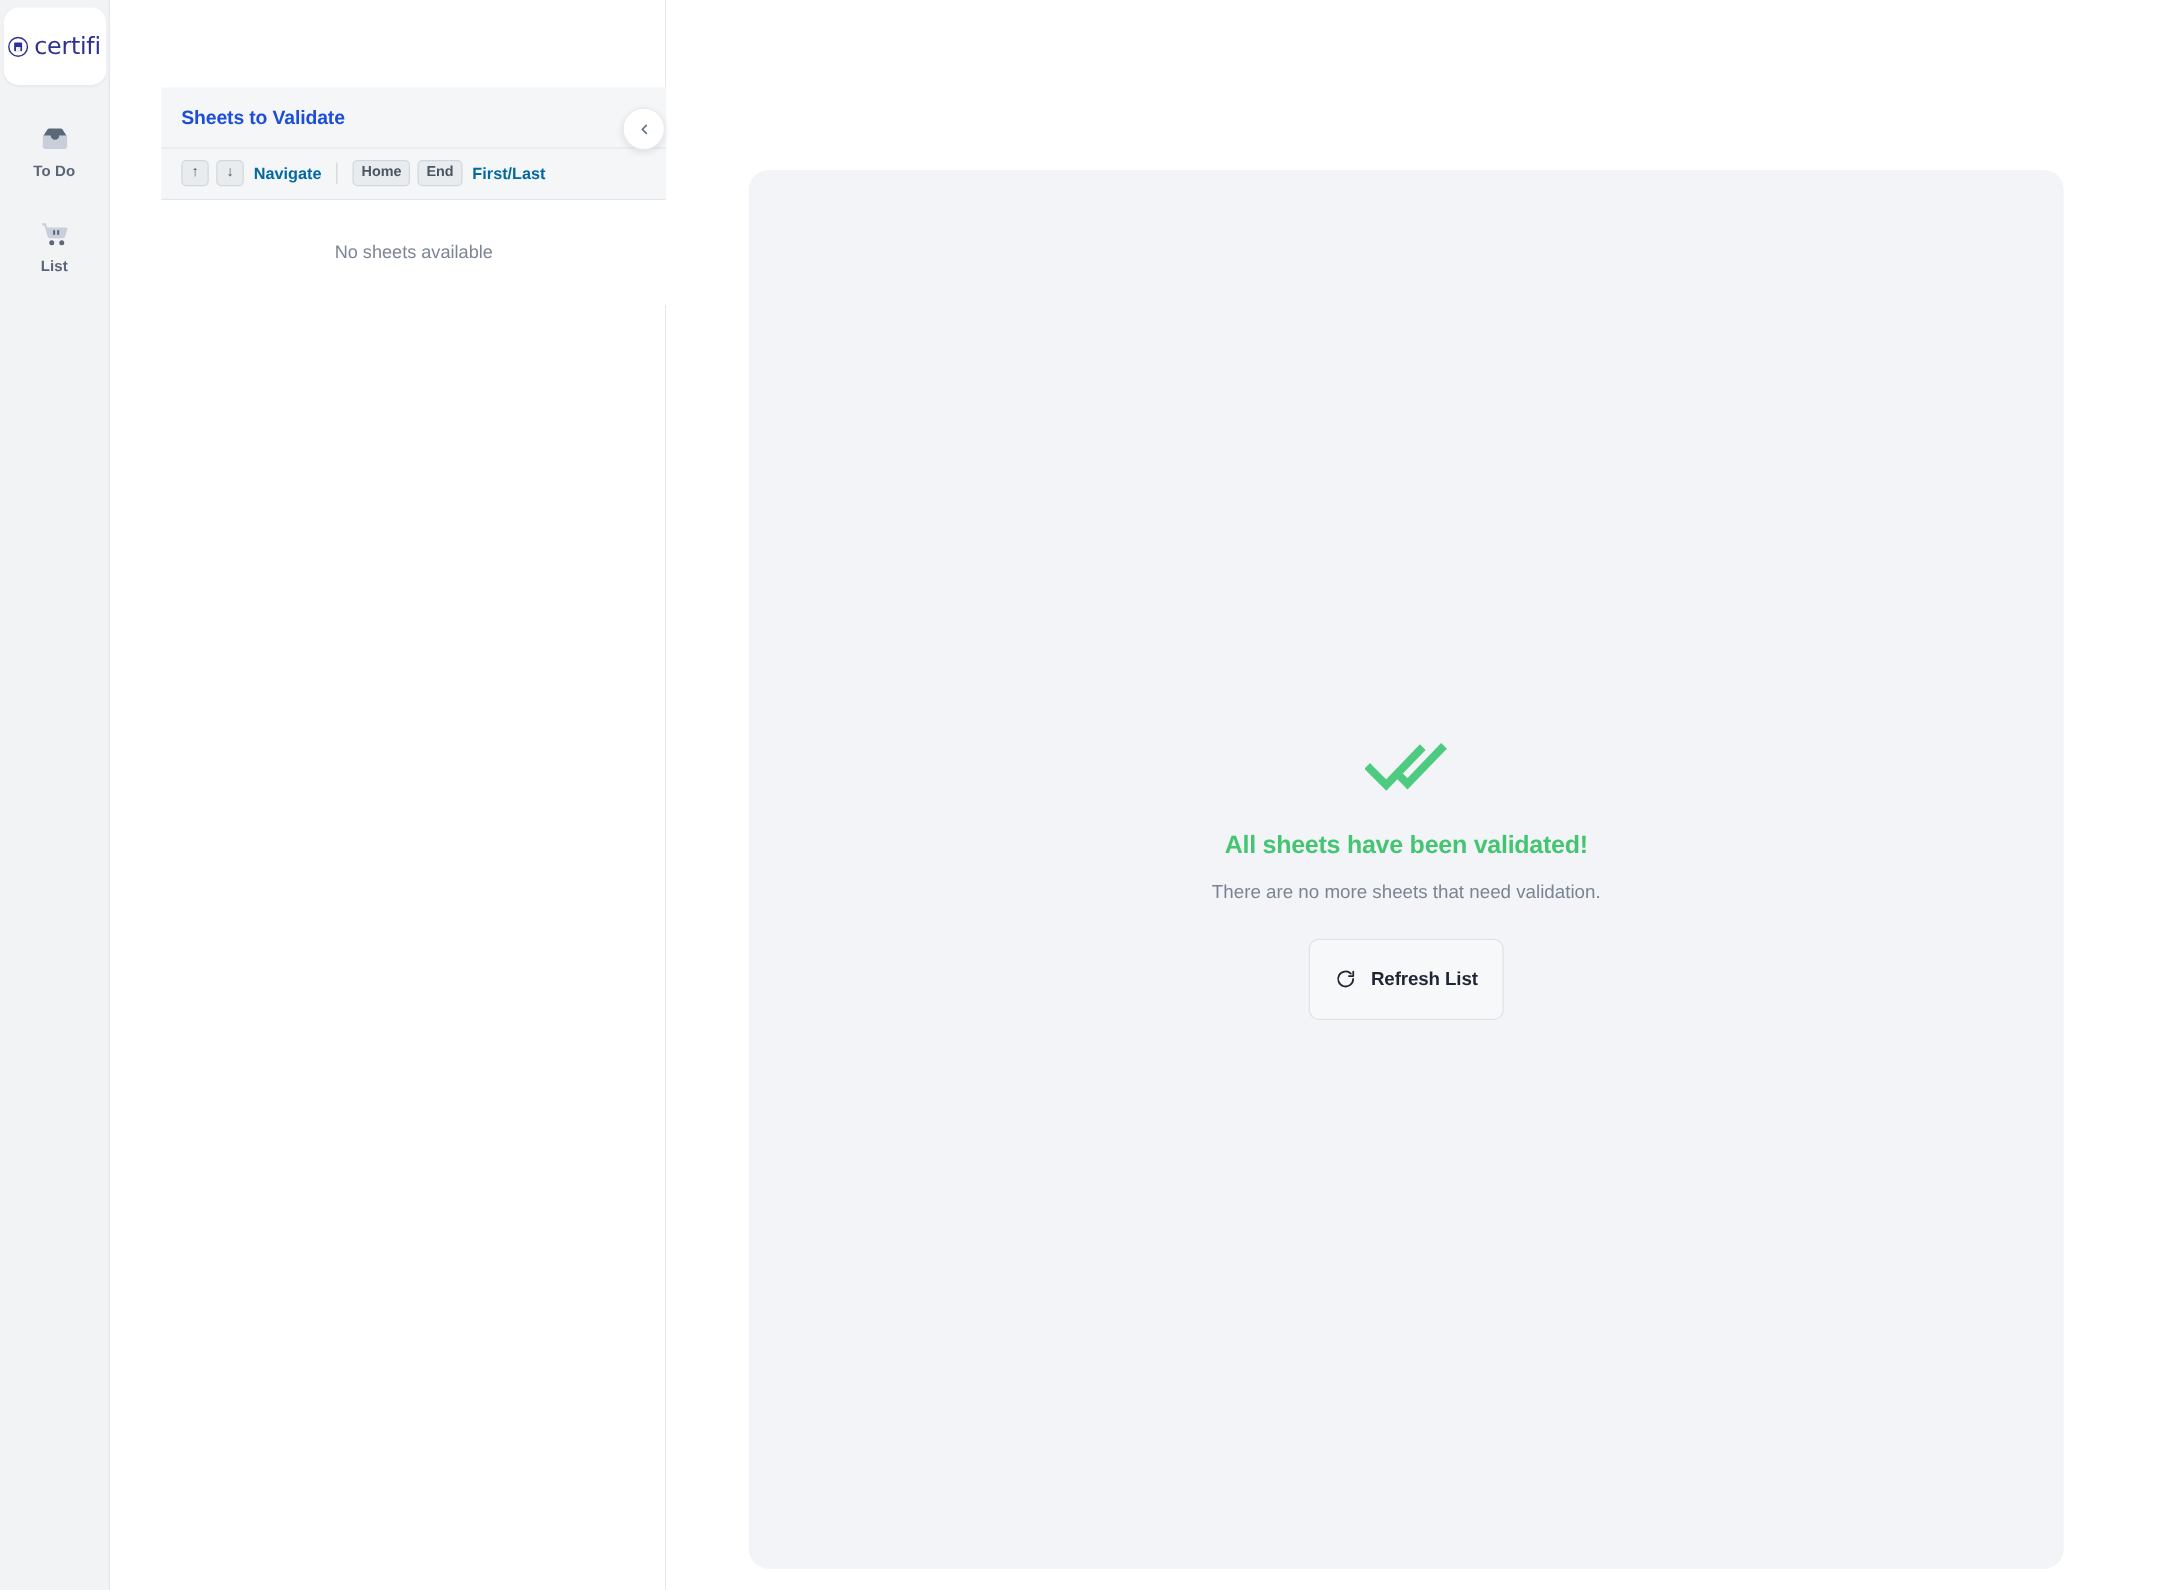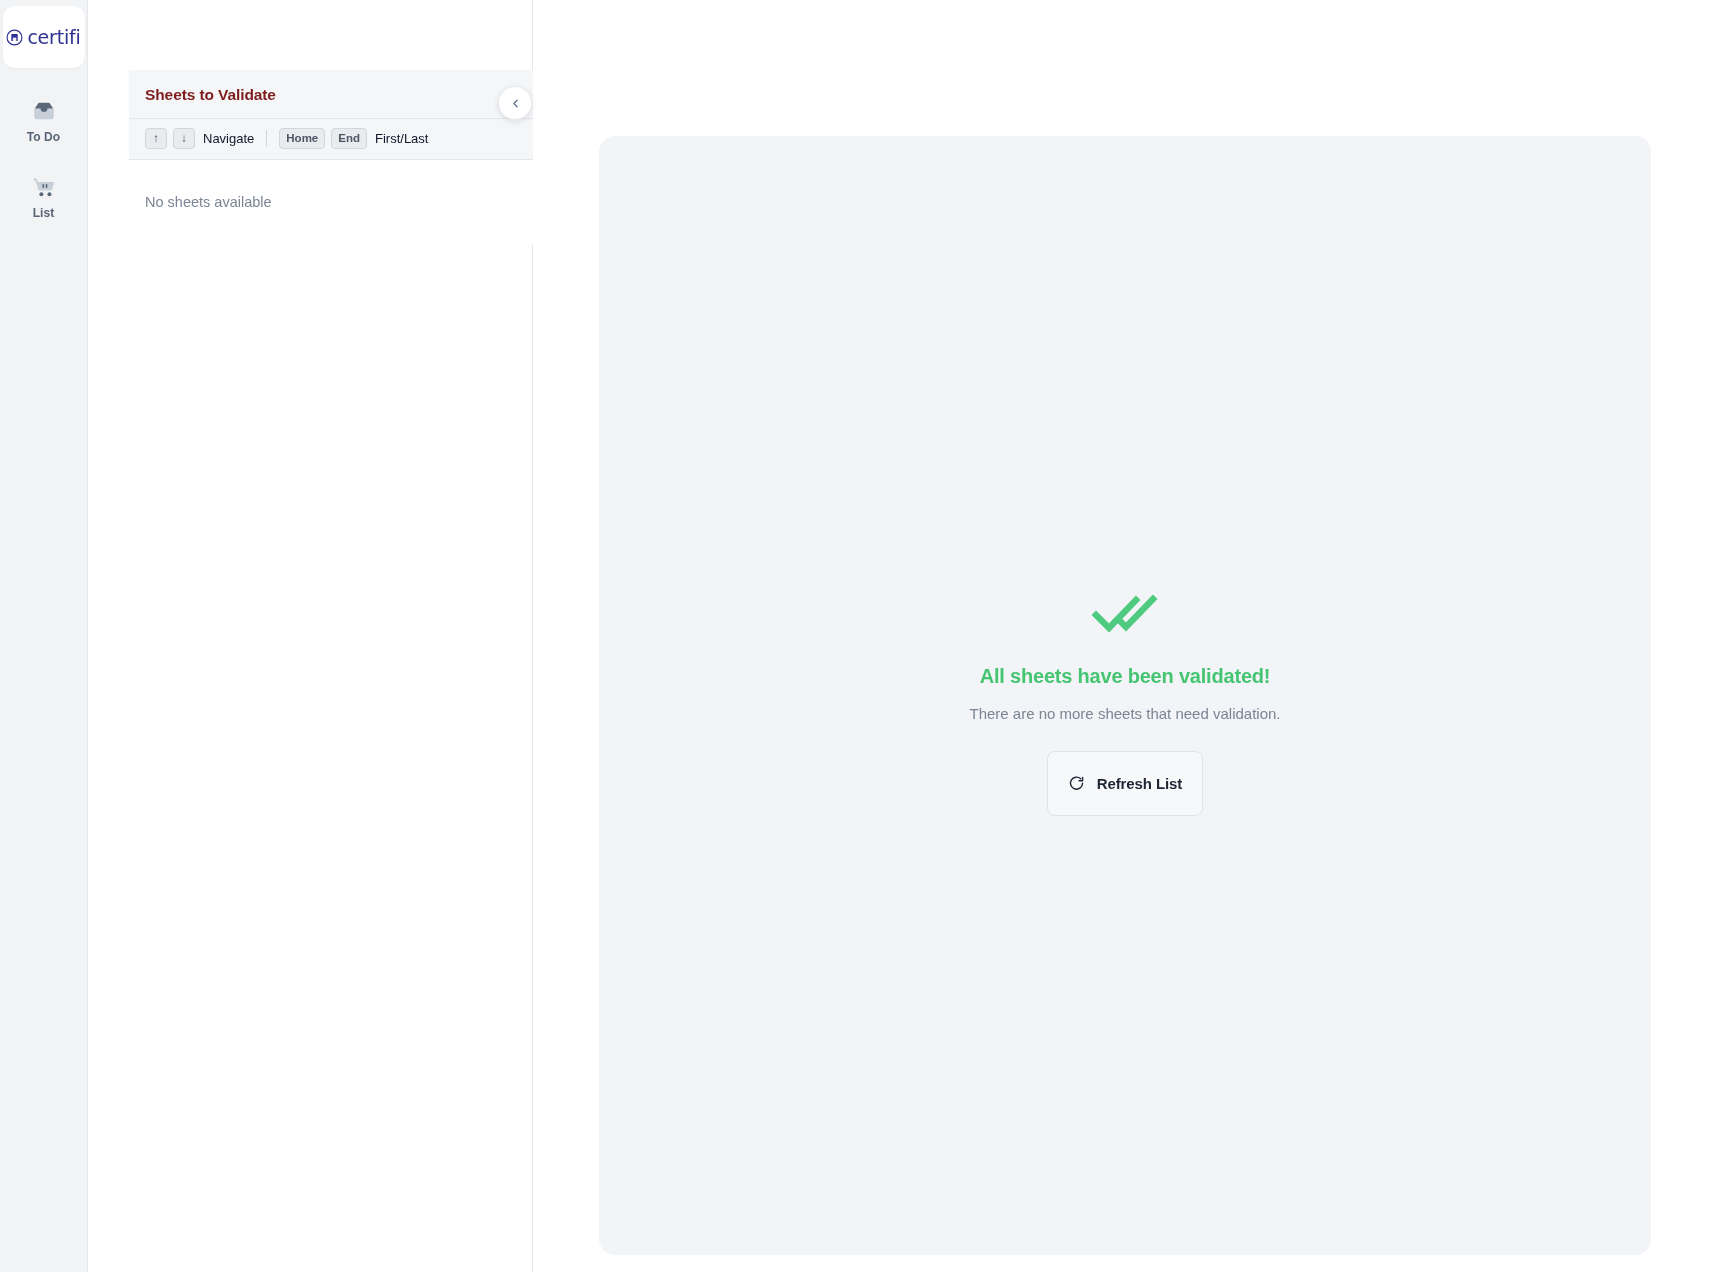--- a/index.html
+++ b/index.html
@@ -90,21 +90,21 @@
   }
 
   .panel-head {
     background: #f4f6f8;
     border-bottom: 1px solid #e3e6ea;
     padding: 16px 16px 14px 16px;
   }
   .panel-title {
     font-size: 15.5px;
     font-weight: bold;
-    color: #7f1d1d;
+    color: #1d4ed8;
     letter-spacing: -0.1px;
   }
 
   .panel-hints {
     background: #f4f6f8;
     border-bottom: 1px solid #e3e6ea;
     padding: 9px 16px 10px 16px;
     display: flex;
     align-items: center;
     gap: 6px;
@@ -119,33 +119,34 @@
     background: #e9ecef;
     border: 1px solid #d2d7dd;
     border-radius: 4px;
     font-size: 11.5px;
     font-weight: bold;
     color: #4b5563;
     line-height: 1;
   }
   .hint-text {
     font-size: 13px;
-    color: #0f172a;
+    color: #0369a1;
     margin-left: 2px;
+    font-weight: bold;
   }
   .hint-sep {
     width: 1px;
     height: 17px;
     background: #cfd5dc;
     margin: 0 6px;
   }
 
   .panel-body {
     padding: 34px 16px;
-    text-align: left;
+    text-align: center;
     background: #ffffff;
   }
   .panel-empty {
     font-size: 14.5px;
     color: #7b8695;
   }
 
   .collapse-btn {
     position: absolute;
     top: 86px;

